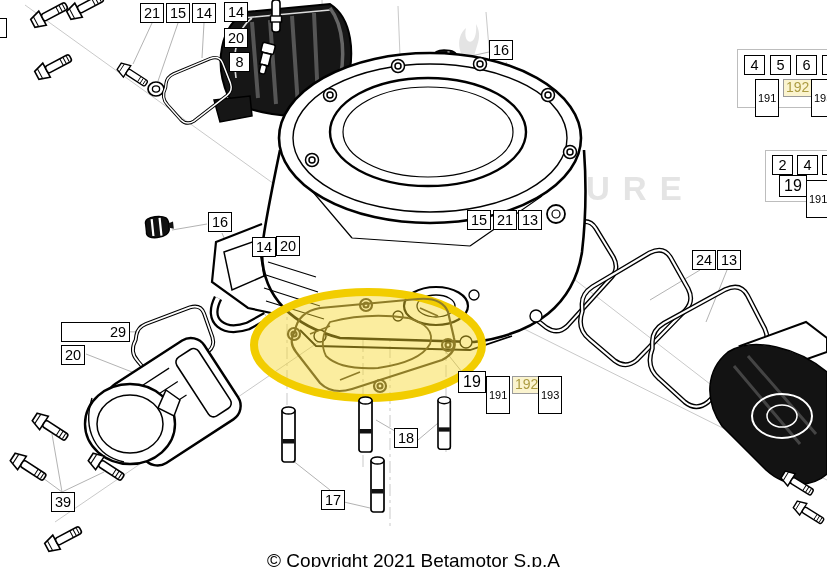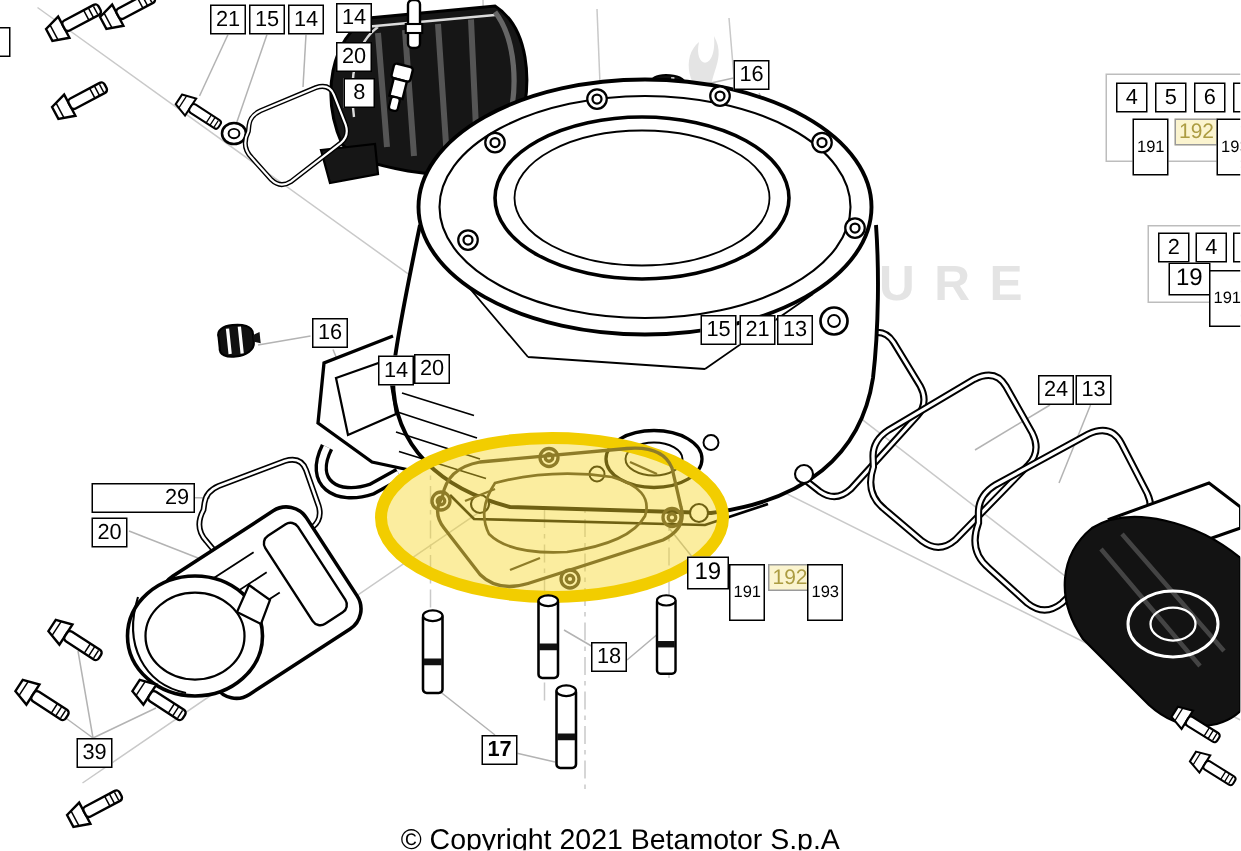--- a/index.html
+++ b/index.html
@@ -258,21 +258,21 @@
       <div class="plabel box circ" style="left: 276px; top: 236px;">20</div>
       <div class="plabel box circ" style="left: 467px; top: 210px;">15</div>
       <div class="plabel box circ" style="left: 493px; top: 210px;">21</div>
       <div class="plabel box circ" style="left: 518px; top: 210px;">13</div>
       <div class="plabel box circ" style="left: 692px; top: 250px;">24</div>
       <div class="plabel box circ" style="left: 717px; top: 250px;">13</div>
       <div class="plabel box circ" style="left: 61px; top: 322px; padding-left: 48px;">29</div>
       <div class="plabel box circ" style="left: 61px; top: 345px;">20</div>
       <div class="plabel box circ" style="left: 51px; top: 492px;">39</div>
       <div class="plabel box circ" style="left: 394px; top: 428px;">18</div>
-      <div class="plabel box circ" style="left: 321px; top: 490px; font-weight: bold;">17</div>
+      <div class="plabel box circ" style="left: 321px; top: 490px;">17</div>
       <div class="plabel box-lg" style="left: 458px; top: 371px;">19</div>
       <div class="plabel small circ" style="left: 486px; top: 376px;">191</div>
       <div class="plabel small-active circ" style="left: 512px; top: 376px;">192</div>
       <div class="plabel small circ" style="left: 538px; top: 376px;">193</div>
       <div class="plabel box blank" style="left: -16px; top: 18px;"></div>
       <div class="group-box" style="left: 737px; top: 49px; width: 95px; height: 57px;"></div>
       <div class="plabel box circ" style="left: 744px; top: 55px;">4</div>
       <div class="plabel box circ" style="left: 770px; top: 55px;">5</div>
       <div class="plabel box circ" style="left: 796px; top: 55px;">6</div>
       <div class="plabel box blank" style="left: 822px; top: 55px;"></div>

